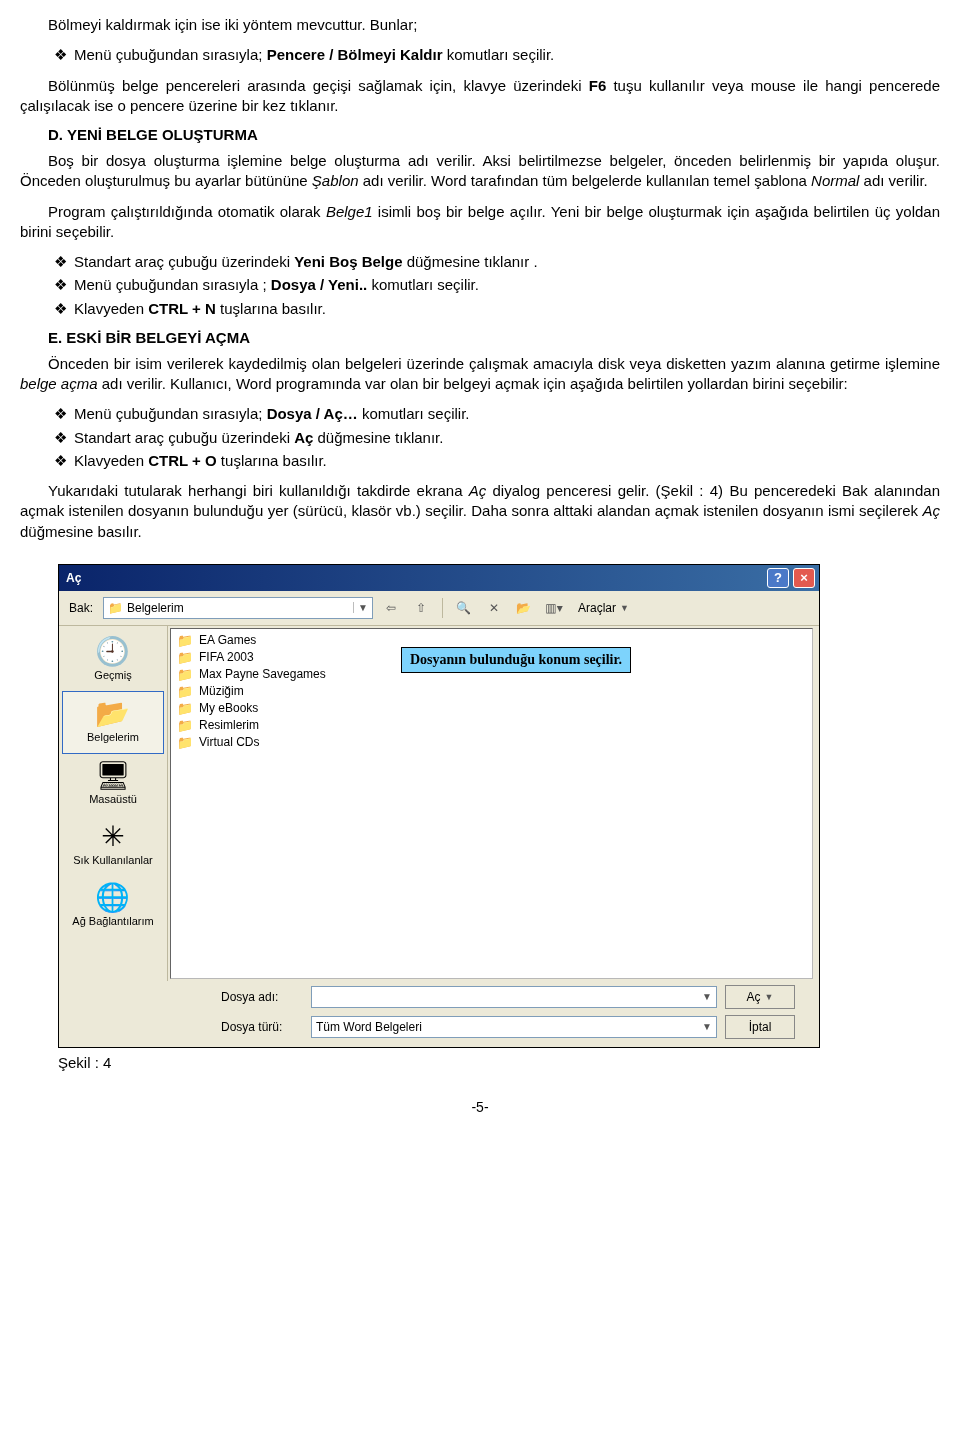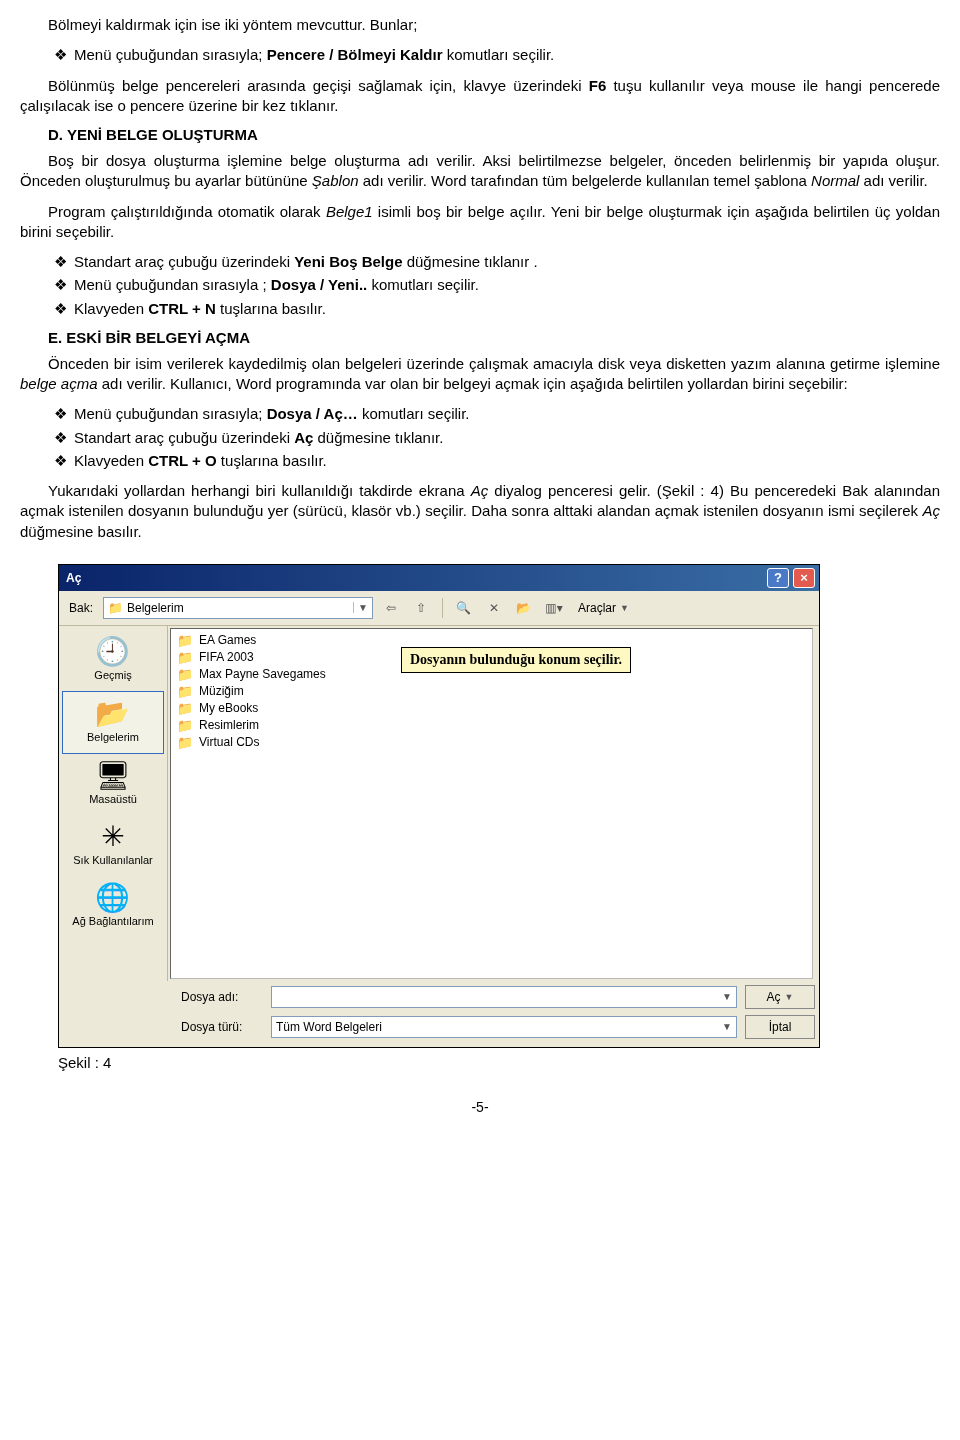--- a/index.html
+++ b/index.html
@@ -93,32 +93,33 @@
     overflow: auto;
     position: relative;
   }
   .fitem { display: flex; align-items: center; gap: 6px; padding: 1px 0; font-size: 12px; }
   .fico { width: 16px; text-align: center; font-size: 13px; }
   .folder { color: #d9a334; }
   .callout {
     position: absolute;
     top: 18px;
     left: 230px;
-    background: #fef9c3;
+    background: #7dd3fc;
     border: 1px solid #000;
     padding: 4px 8px;
     font-family: "Times New Roman", serif;
     font-weight: bold;
     font-size: 14px;
   }
   .bottom {
     display: flex;
     align-items: center;
-    padding: 4px 4px 8px 8px;
+    padding: 4px 24px 8px 8px;
     gap: 6px;
+    margin-left: 40px;
   }
   .bottom-left { width: 108px; }
   .bottom-grid { flex: 1; display: grid; grid-template-columns: 82px 1fr 70px; grid-row-gap: 6px; grid-column-gap: 8px; align-items: center; }
   .txtfield { background: #fff; border: 1px solid #7f9db9; height: 20px; padding: 0 4px; display: flex; align-items: center; justify-content: space-between; }
   .txtfield .arrow { font-size: 10px; color: #555; }
   .dlgbtn { height: 22px; border: 1px solid #888; background: #ece9d8; display: flex; align-items: center; justify-content: center; gap: 4px; font-size: 12px; padding: 0 4px; }
   .dlgbtn .arrow { font-size: 9px; color: #555; }
   .caption { text-align: left; font-size: 15px; margin-top: 6px; }
   .pagenum { text-align: center; font-size: 14px; margin-top: 28px; }
 </style>
@@ -148,21 +149,21 @@
 <h3>E. ESKİ BİR BELGEYİ AÇMA</h3>
 
 <p class="indent"><span>Önceden bir isim verilerek kaydedilmiş olan belgeleri üzerinde çalışmak amacıyla disk veya disketten yazım alanına getirme işlemine </span><i>belge açma</i><span> adı verilir. Kullanıcı, Word programında var olan bir belgeyi açmak için aşağıda belirtilen yollardan birini seçebilir:</span></p>
 
 <ul class="bullets">
   <li><span>Menü çubuğundan sırasıyla; </span><b>Dosya / Aç…</b><span> komutları seçilir.</span></li>
   <li><span>Standart araç çubuğu üzerindeki </span><b>Aç</b><span> düğmesine tıklanır.</span></li>
   <li><span>Klavyeden </span><b>CTRL + O</b><span> tuşlarına basılır.</span></li>
 </ul>
 
-<p class="indent"><span>Yukarıdaki yollardan herhangi biri kullanıldığı takdirde ekrana </span><i>Aç</i><span> diyalog penceresi gelir. (Şekil : 4) Bu penceredeki Bak alanından açmak istenilen dosyanın bulunduğu yer (sürücü, klasör vb.) seçilir. Daha sonra alttaki alandan açmak istenilen dosyanın ismi seçilerek </span><i>Aç</i><span> düğmesine basılır.</span></p>
+<p class="indent"><span>Yukarıdaki tutularak herhangi biri kullanıldığı takdirde ekrana </span><i>Aç</i><span> diyalog penceresi gelir. (Şekil : 4) Bu penceredeki Bak alanından açmak istenilen dosyanın bulunduğu yer (sürücü, klasör vb.) seçilir. Daha sonra alttaki alandan açmak istenilen dosyanın ismi seçilerek </span><i>Aç</i><span> düğmesine basılır.</span></p>
 
 <div class="dialog-wrap">
   <div class="dialog">
     <div class="titlebar">
       <span class="title">Aç</span>
       <div class="btns">
         <div class="wbtn help-btn">?</div>
         <div class="wbtn close-btn">×</div>
       </div>
     </div>

